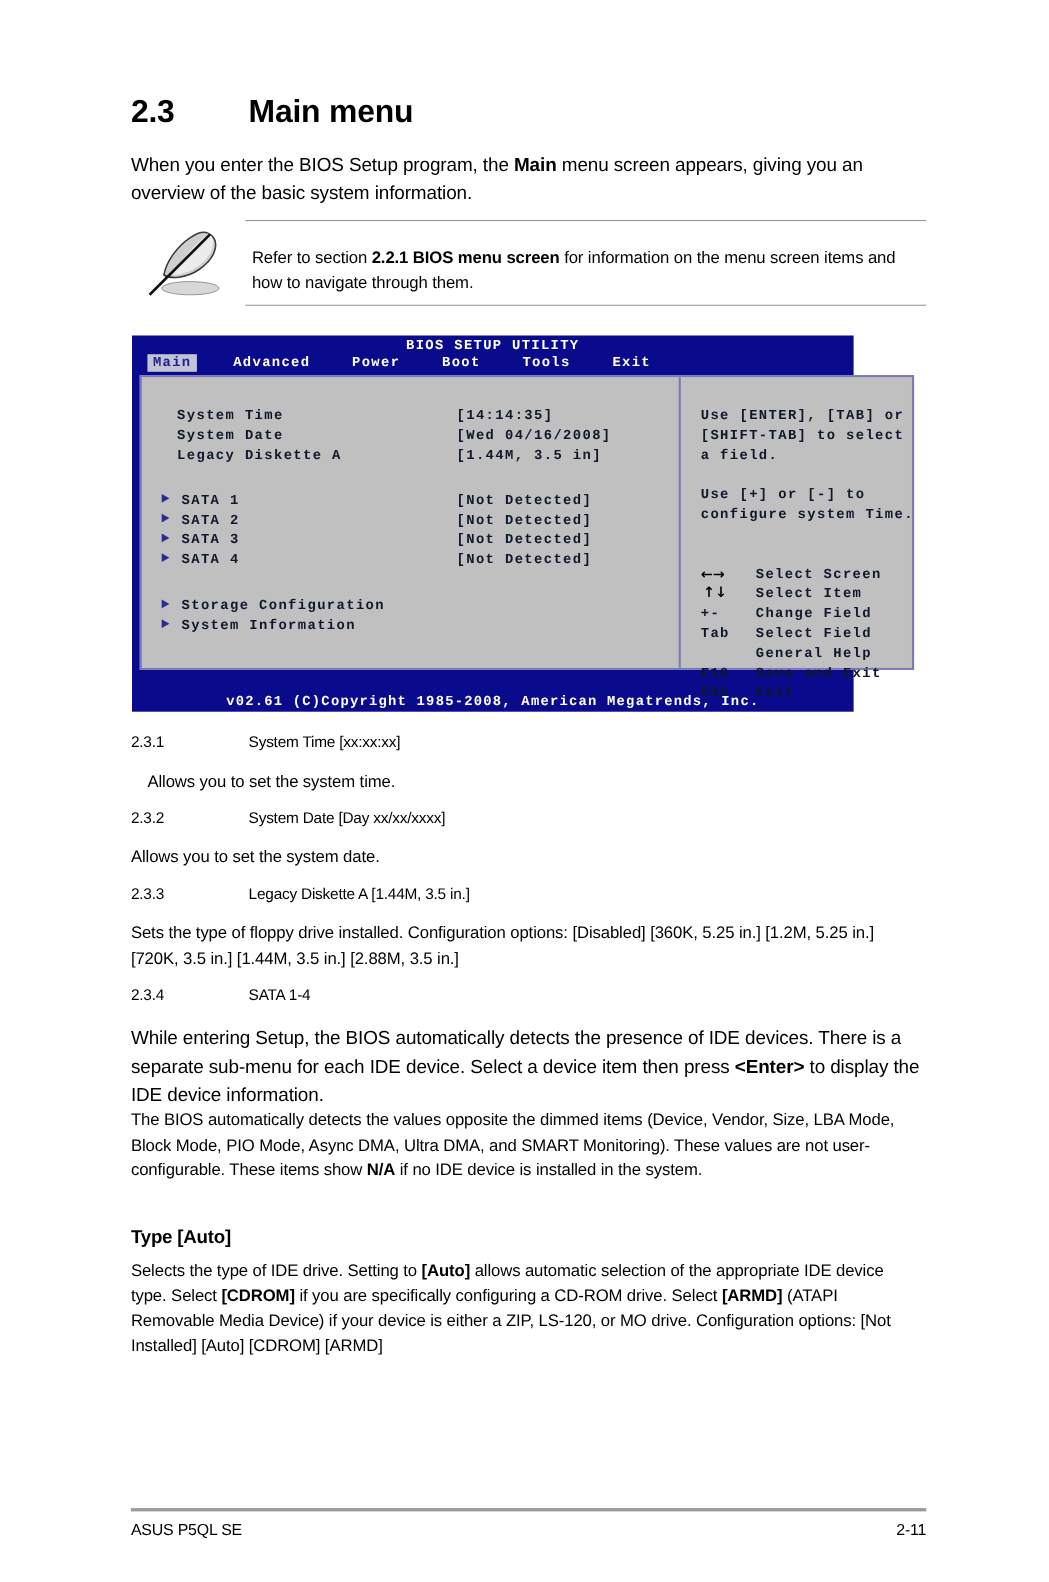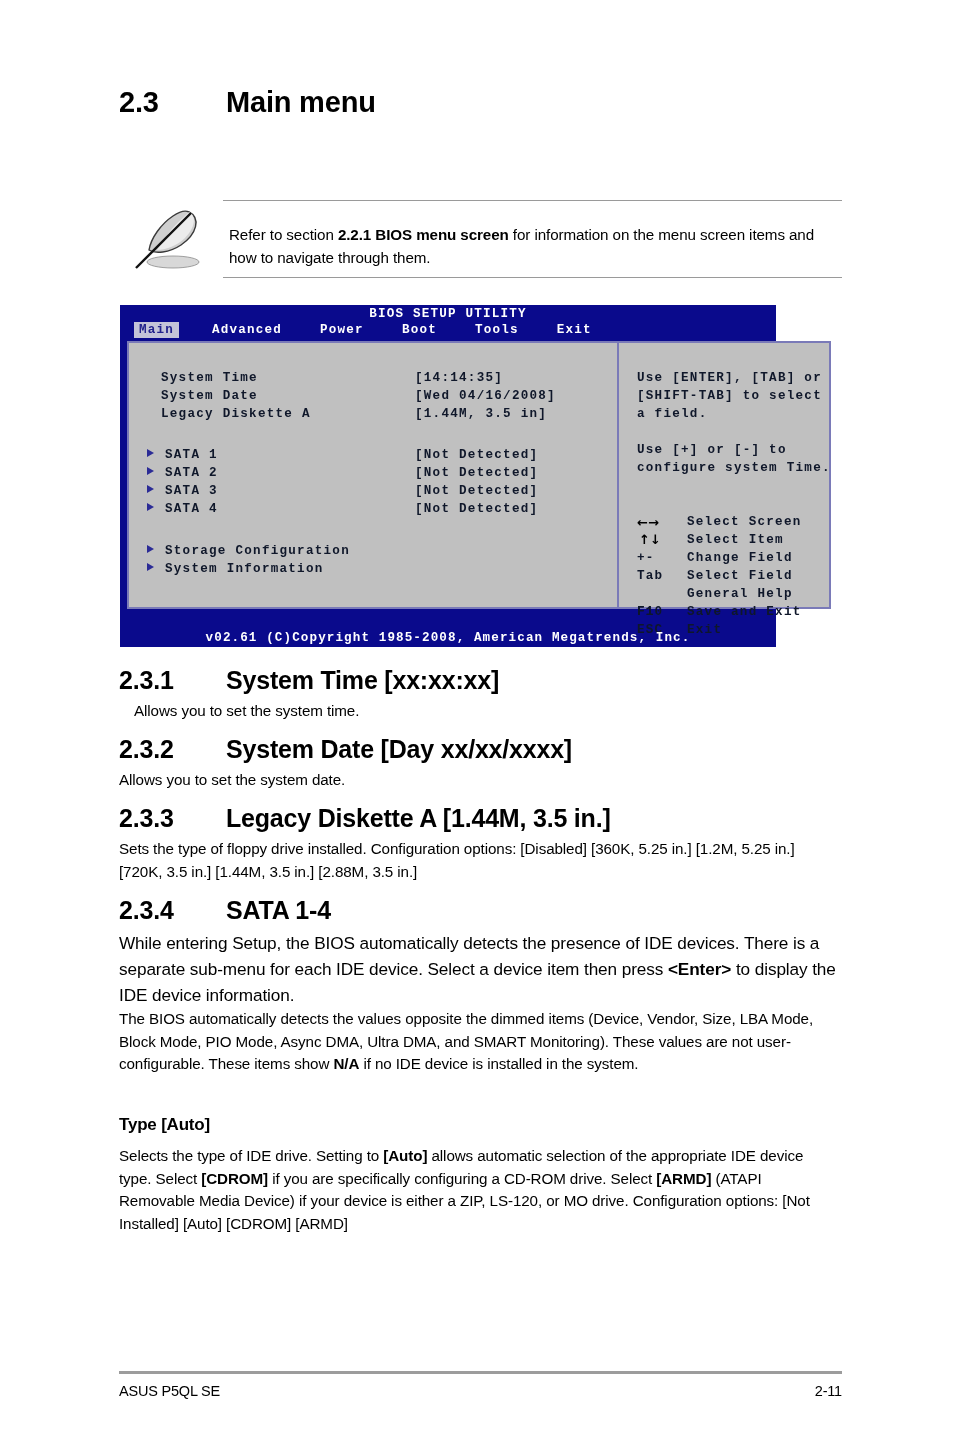--- a/index.html
+++ b/index.html
@@ -31,22 +31,22 @@
     font-size: 29px;
     font-weight: bold;
     letter-spacing: -0.2px;
     white-space: nowrap;
   }
   .h2 .num { display: inline-block; width: 107px; }
 
   .h3 {
     position: absolute;
     left: 119px;
-    font-size: 25px;
-    font-weight: bold;
+    font-size: 14px;
+    font-weight: normal;
     letter-spacing: -0.2px;
     white-space: nowrap;
   }
   .h3 .num { display: inline-block; width: 107px; }
 
   .h4 {
     position: absolute;
     left: 119px;
     font-size: 17px;
     font-weight: bold;
@@ -238,20 +238,21 @@
 </style>
 </head>
 <body>
 
 <div class="page">
 
   <div class="h2">
     <span class="num">2.3</span><span>Main menu</span>
   </div>
 
+  <div class="para big" style="top:136px; width:700px;">When you enter the BIOS Setup program, the <b>Main</b> menu screen appears, giving you an overview of the basic system information.</div>
 
   <div class="note-wrap">
     <div class="note-icon">
       <svg viewBox="0 0 88 70" width="88" height="70">
         <ellipse cx="46" cy="58" rx="26" ry="6" fill="#d8d8d8" stroke="#8a8a8a" stroke-width="0.8"></ellipse>
         <path d="M62 8 C 74 14, 70 30, 54 41 C 42 49, 28 50, 22 46 C 24 34, 34 20, 46 12 C 52 8, 58 6, 62 8 Z" fill="#cfcfcf" stroke="#3a3a3a" stroke-width="1.4"></path>
         <path d="M62 8 C 70 12, 68 24, 58 34 C 50 42, 38 46, 30 46 C 36 36, 46 22, 56 14 Z" fill="#ececec" stroke="none"></path>
         <line x1="64" y1="9" x2="9" y2="64" stroke="#111111" stroke-width="2.4"></line>
       </svg>
     </div>

